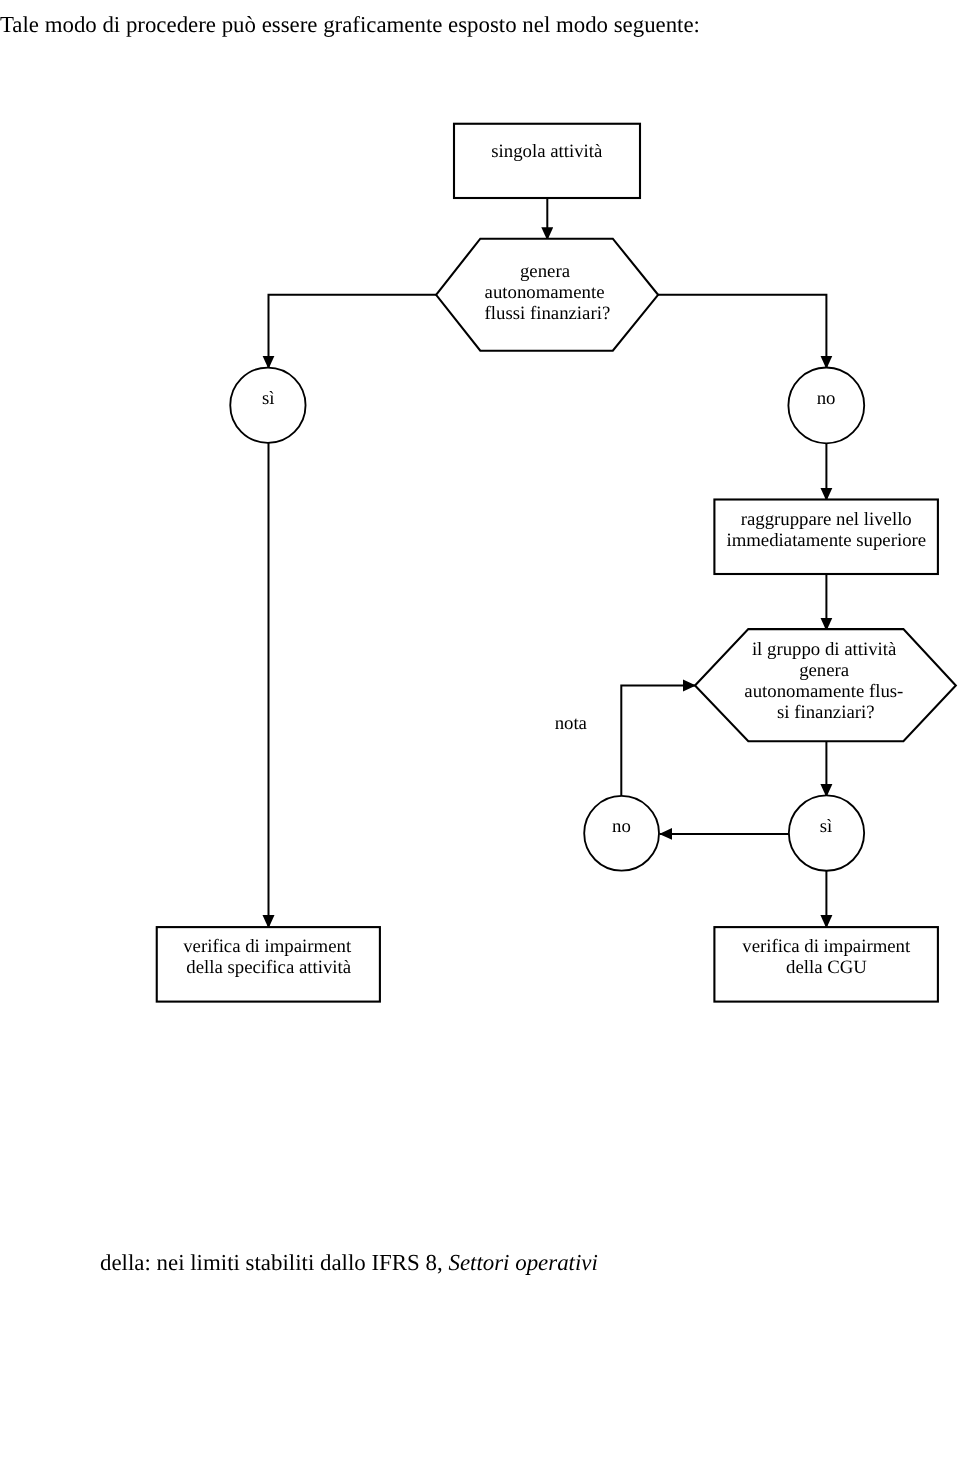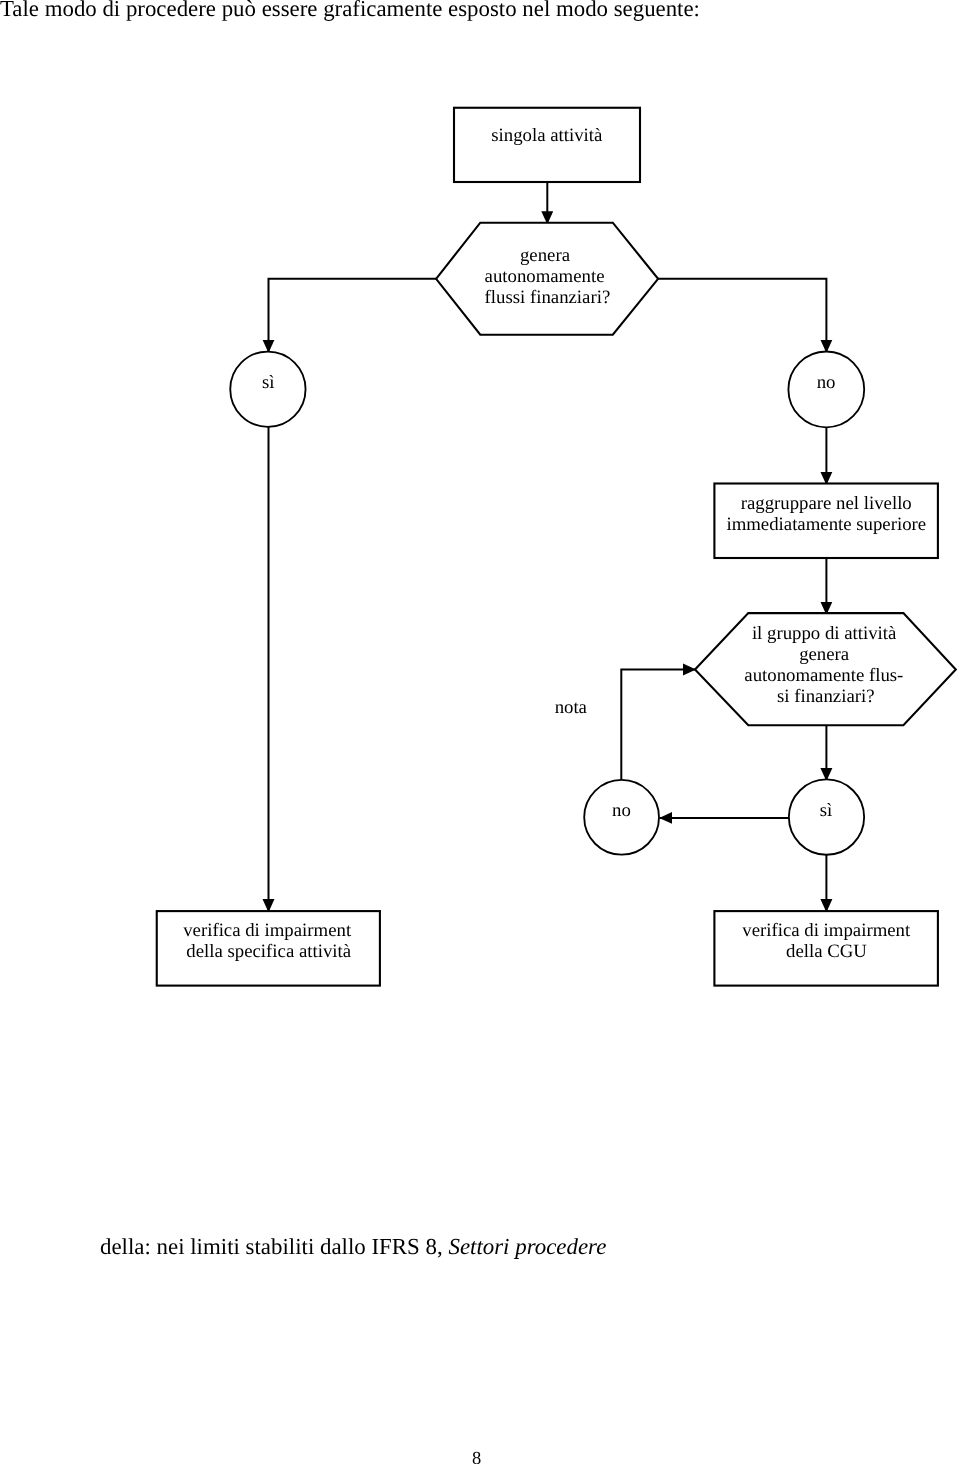--- a/index.html
+++ b/index.html
@@ -2,21 +2,21 @@
 <html><head>
 <meta charset="utf-8">
 <title>Flowchart page</title>
 <style>
   html, body { margin:0; padding:0; background:#ffffff; }
   * { -webkit-font-smoothing: antialiased; text-rendering: geometricPrecision; }
   body {
     width:960px; height:1464px; position:relative; overflow:hidden;
     font-family:"Liberation Serif", serif; color:#000000;
   }
-  .page { position:absolute; inset:0; }
+  .page { position:absolute; inset:0;margin-top:16px; }
   #intro {
     position:absolute; left:0px; top:-2px; width:800px;
     font-size:22.85px; line-height:1.0; white-space:nowrap;
   }
   #flow { position:absolute; left:0; top:0; }
   #notetext {
     position:absolute; left:100px; top:1236px;
     font-size:22.9px; line-height:1.0; white-space:nowrap;
   }
   #notetext .it { font-style:italic; }
@@ -107,17 +107,17 @@
         <tspan x="268.7" dy="21.4">della specifica attività</tspan>
       </text>
 
       <text x="828.6" y="935.7">
         <tspan x="828.6">verifica di impairment</tspan>
         <tspan x="826.5" dy="21.4">della CGU</tspan>
       </text>
     </g>
   </svg>
 
-  <div id="notetext"><span>della: nei limiti stabiliti dallo IFRS 8, </span><span class="it">Settori procedere</span></div>
+  <div id="notetext"><span>della: nei limiti stabiliti dallo IFRS 8, </span><span class="it">Settori operativi</span></div>
 
   <div id="pageno">8</div>
 
 </div>
 
 </body></html>

